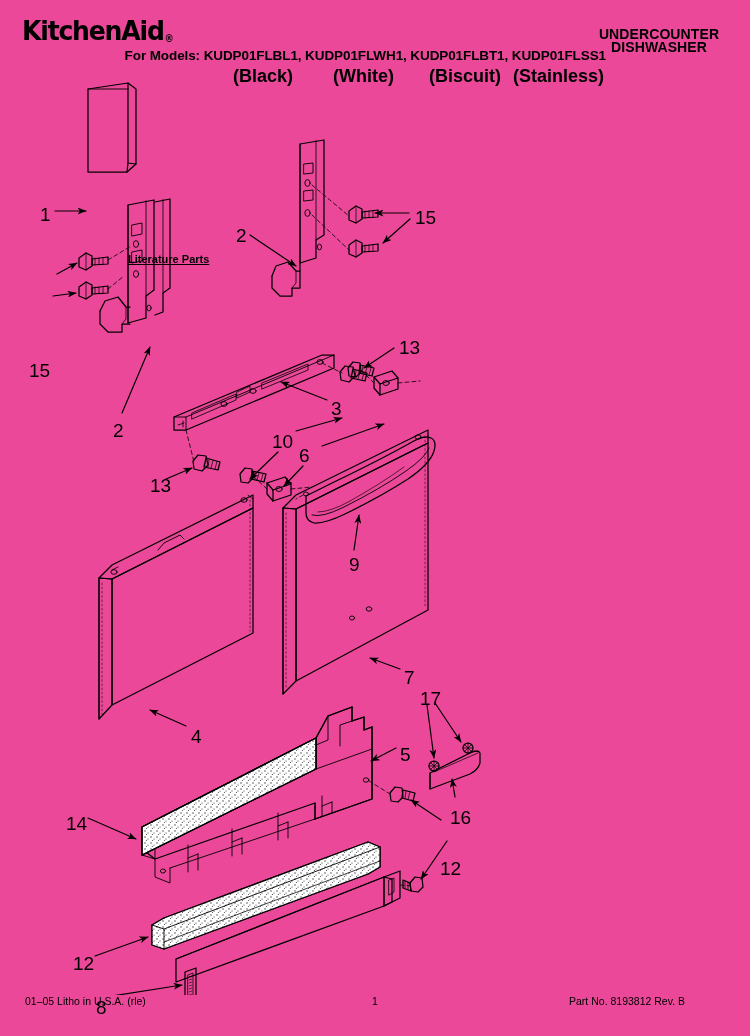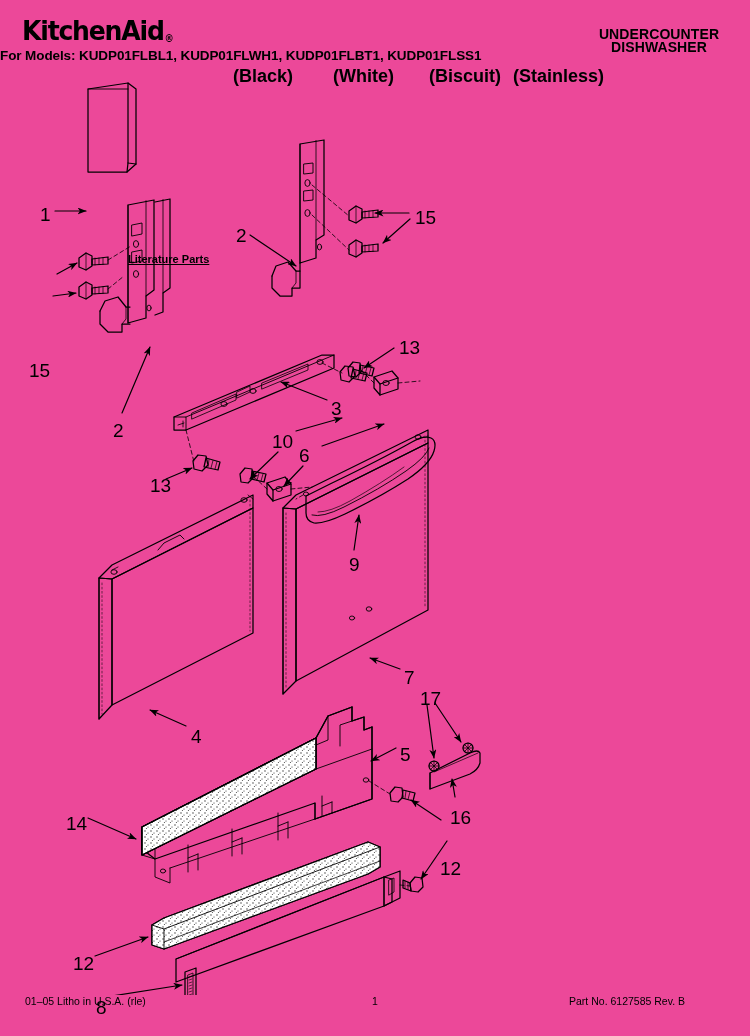--- a/index.html
+++ b/index.html
@@ -57,21 +57,21 @@
     font-size: 27px;
     letter-spacing: 0.4px;
     line-height: 1;
     white-space: nowrap;
   }
   #models-line {
     position: absolute;
     left: 0;
     top: 48px;
     width: 606px;
-    text-align: left;
+    text-align: right;
     font-weight: bold;
     font-size: 13.5px;
     letter-spacing: -0.1px;
     white-space: nowrap;
   }
   #colors-line {
     position: absolute;
     left: 0;
     top: 66px;
     width: 606px;
@@ -509,16 +509,16 @@
       <span class="callout" style="left:73px;  top:874px;">12</span>
       <span class="callout" style="left:96px;  top:918px;">8</span>
     </div>
 
     <span class="sublabel" style="left:101px; top:173px;">Literature Parts</span>
   </div>
 
   <div id="footer">
     <span id="footer-left">01–05 Litho in U.S.A. (rle)</span>
     <span id="footer-center">1</span>
-    <span id="footer-right">Part No. 6127585 Rev. B</span>
+    <span id="footer-right">Part No. 8193812 Rev. B</span>
   </div>
 
 </div>
 
 </body></html>

